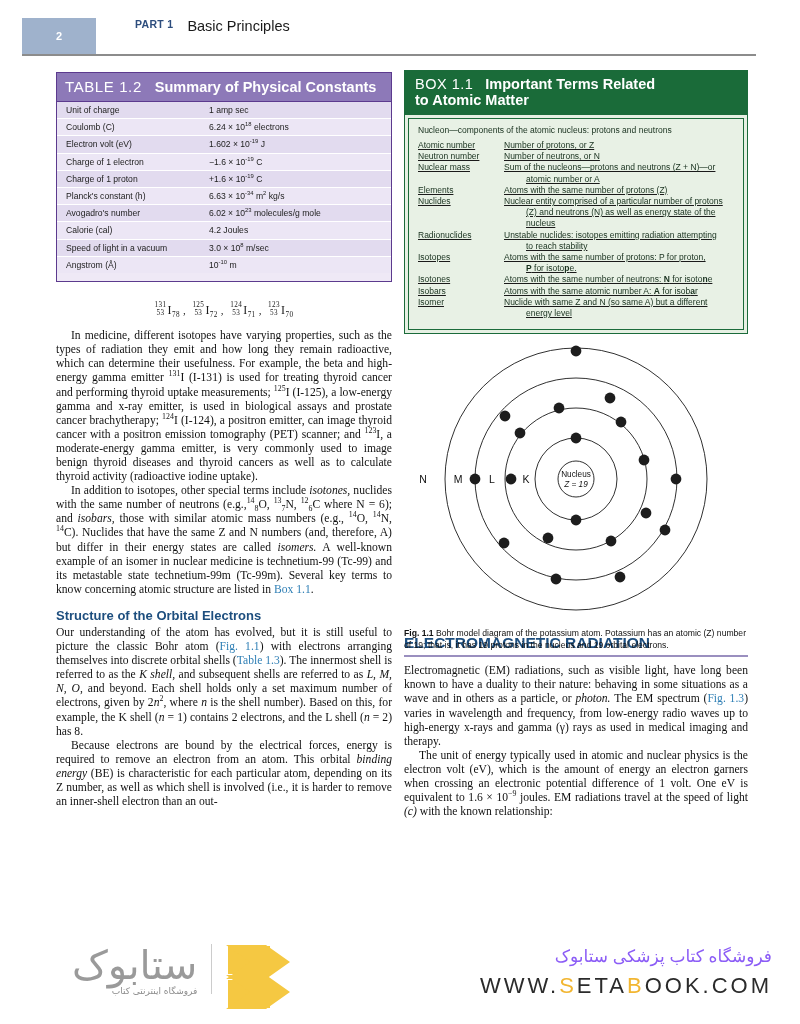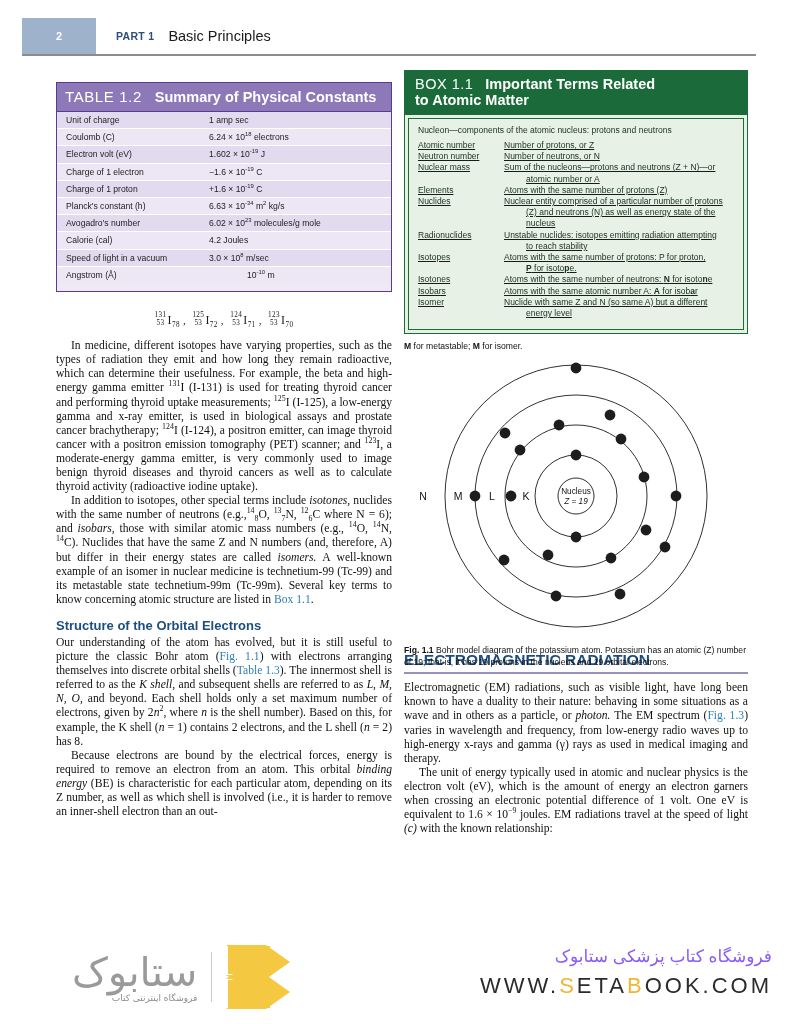--- a/index.html
+++ b/index.html
@@ -19,22 +19,22 @@
   #page-number-box{
     position:absolute; left:22px; top:0; width:74px; height:36px;
     background:#9fb2cc;
     display:flex; align-items:center; justify-content:center;
   }
   #page-number{
     color:#ffffff; font-family:"Liberation Sans",sans-serif;
     font-size:11px; font-weight:700;
   }
   #head-text{
-    position:absolute; left:116px; top:0; height:36px;
-    display:flex; align-items:center; gap:14px;
+    position:absolute; left:135px; top:0; height:36px;
+    display:flex; gap:14px;
   }
   #part-label{
     font-family:"Liberation Sans",sans-serif; font-size:10.5px;
     font-weight:700; color:#2d4d7d; letter-spacing:.3px;
   }
   #head-title{
     font-family:"Liberation Sans",sans-serif; font-size:14.5px;
     font-weight:400; color:#1a1a1a;
   }
   #head-rule{
@@ -47,21 +47,20 @@
     position:absolute; left:56px; top:72px; width:336px;
   }
   #col-right{
     position:absolute; left:404px; top:70px; width:344px;
   }
 
   
   #table12{
     width:336px; border:1.4px solid #5c3a8e; background:#f0abfc;
     box-sizing:border-box;
-    margin-top:10px;
   }
   #table12-head{
     background:#8d79b8; color:#ffffff;
     padding:5px 8px 6px 8px;
     display:flex; align-items:baseline; gap:13px;
     border-bottom:1.4px solid #5c3a8e;
   }
   #table12-num{
     font-family:"Liberation Sans",sans-serif; font-size:15px;
     letter-spacing:.6px; font-weight:400;
@@ -70,21 +69,21 @@
     font-family:"Liberation Sans",sans-serif; font-size:14.5px;
     font-weight:700;
   }
   .t12row{
     display:flex; font-family:"Liberation Sans",sans-serif;
     font-size:8.6px; color:#222;
     border-bottom:1px solid #ffffff;
     background:#e2dbef;
   }
   .t12row:nth-child(even){ background:#ece6f5; }
-  .t12row:last-child{ border-bottom:none;gap:38px; }
+  .t12row:last-child{ border-bottom:none; }
   .t12a{ width:150px; padding:3.1px 0 3.1px 9px; box-sizing:border-box; }
   .t12b{ flex:1; padding:3.1px 4px 3.1px 2px; box-sizing:border-box; }
   #table12-foot{ height:8px; background:#efe9f6; }
   sup{ font-size:0.68em; vertical-align:super; line-height:0; }
   sub{ font-size:0.68em; vertical-align:sub; line-height:0; }
 
   
   .body-p{
     font-family:"Liberation Serif",serif;
     font-size:11.6px; line-height:14.1px;
@@ -330,21 +329,20 @@
             <div class="box-def">Atoms with the same atomic number A: <b>A</b> for isob<b>a</b>r</div>
           </div>
           <div class="box-row">
             <div class="box-term">Isomer</div>
             <div class="box-def">Nuclide with same Z and N (so same A) but a different<span class="cont">energy level</span></div>
           </div>
         </div>
     </div>
   </div>
 
-  <p id="box11-note"><b>M</b> for metastable; <b>M</b> for isomer.</p>
 
   <div id="figure-wrap">
     <svg width="344" height="282" viewBox="0 0 344 282">
       <g fill="none" stroke="#1a1a1a" stroke-width="0.9">
         <circle cx="172" cy="139" r="131"></circle>
         <circle cx="172" cy="139" r="101"></circle>
         <circle cx="172" cy="139" r="71"></circle>
         <circle cx="172" cy="139" r="41"></circle>
         <circle cx="172" cy="139" r="18"></circle>
       </g>
@@ -397,21 +395,21 @@
   <h2 class="major-head">ELECTROMAGNETIC RADIATION</h2>
   <div id="em-rule"></div>
 
   <p class="body-p">Electromagnetic (EM) radiations, such as visible light, have long been known to have a duality to their nature: behaving in some situations as a wave and in others as a particle, or <span class="ital">photon.</span> The EM spectrum (<span class="xref">Fig. 1.3</span>) varies in wavelength and frequency, from low-energy radio waves up to high-energy x-rays and gamma (γ) rays as used in medical imaging and therapy.</p>
 
   <p class="body-p indent">The unit of energy typically used in atomic and nuclear physics is the electron volt (eV), which is the amount of energy an electron garners when crossing an electronic potential difference of 1 volt. One eV is equivalent to 1.6 × 10<sup>−9</sup> joules. EM radiations travel at the speed of light <span class="ital">(c)</span> with the known relationship:</p>
 </div>
 
 <div id="footer">
   <div id="wm-left">
-    <div style="display:flex;align-items:center;gap:14px;">
+    <div style="display:flex;gap:14px;">
       <div style="text-align:right;">
         <div id="wm-logo-text">ستابوک</div>
         <div id="wm-sub">فروشگاه اینترنتی کتاب</div>
       </div>
       <div style="width:1px;height:50px;background:#cccccc;"></div>
       <svg width="86" height="66" viewBox="0 0 86 66">
         <polygon points="2,2 44,2 44,18 22,18 44,18 44,30 2,30" fill="#f5c842"></polygon>
         <polygon points="2,2 44,2 44,30 2,30 2,2" fill="none"></polygon>
         <path d="M2,2 L44,2 L44,16 L24,16 L44,16 L44,30 L2,30 Z" fill="#f5c842"></path>
         <path d="M2,36 L44,36 L44,50 L24,50 L44,50 L44,64 L2,64 Z" fill="#f5c842"></path>

